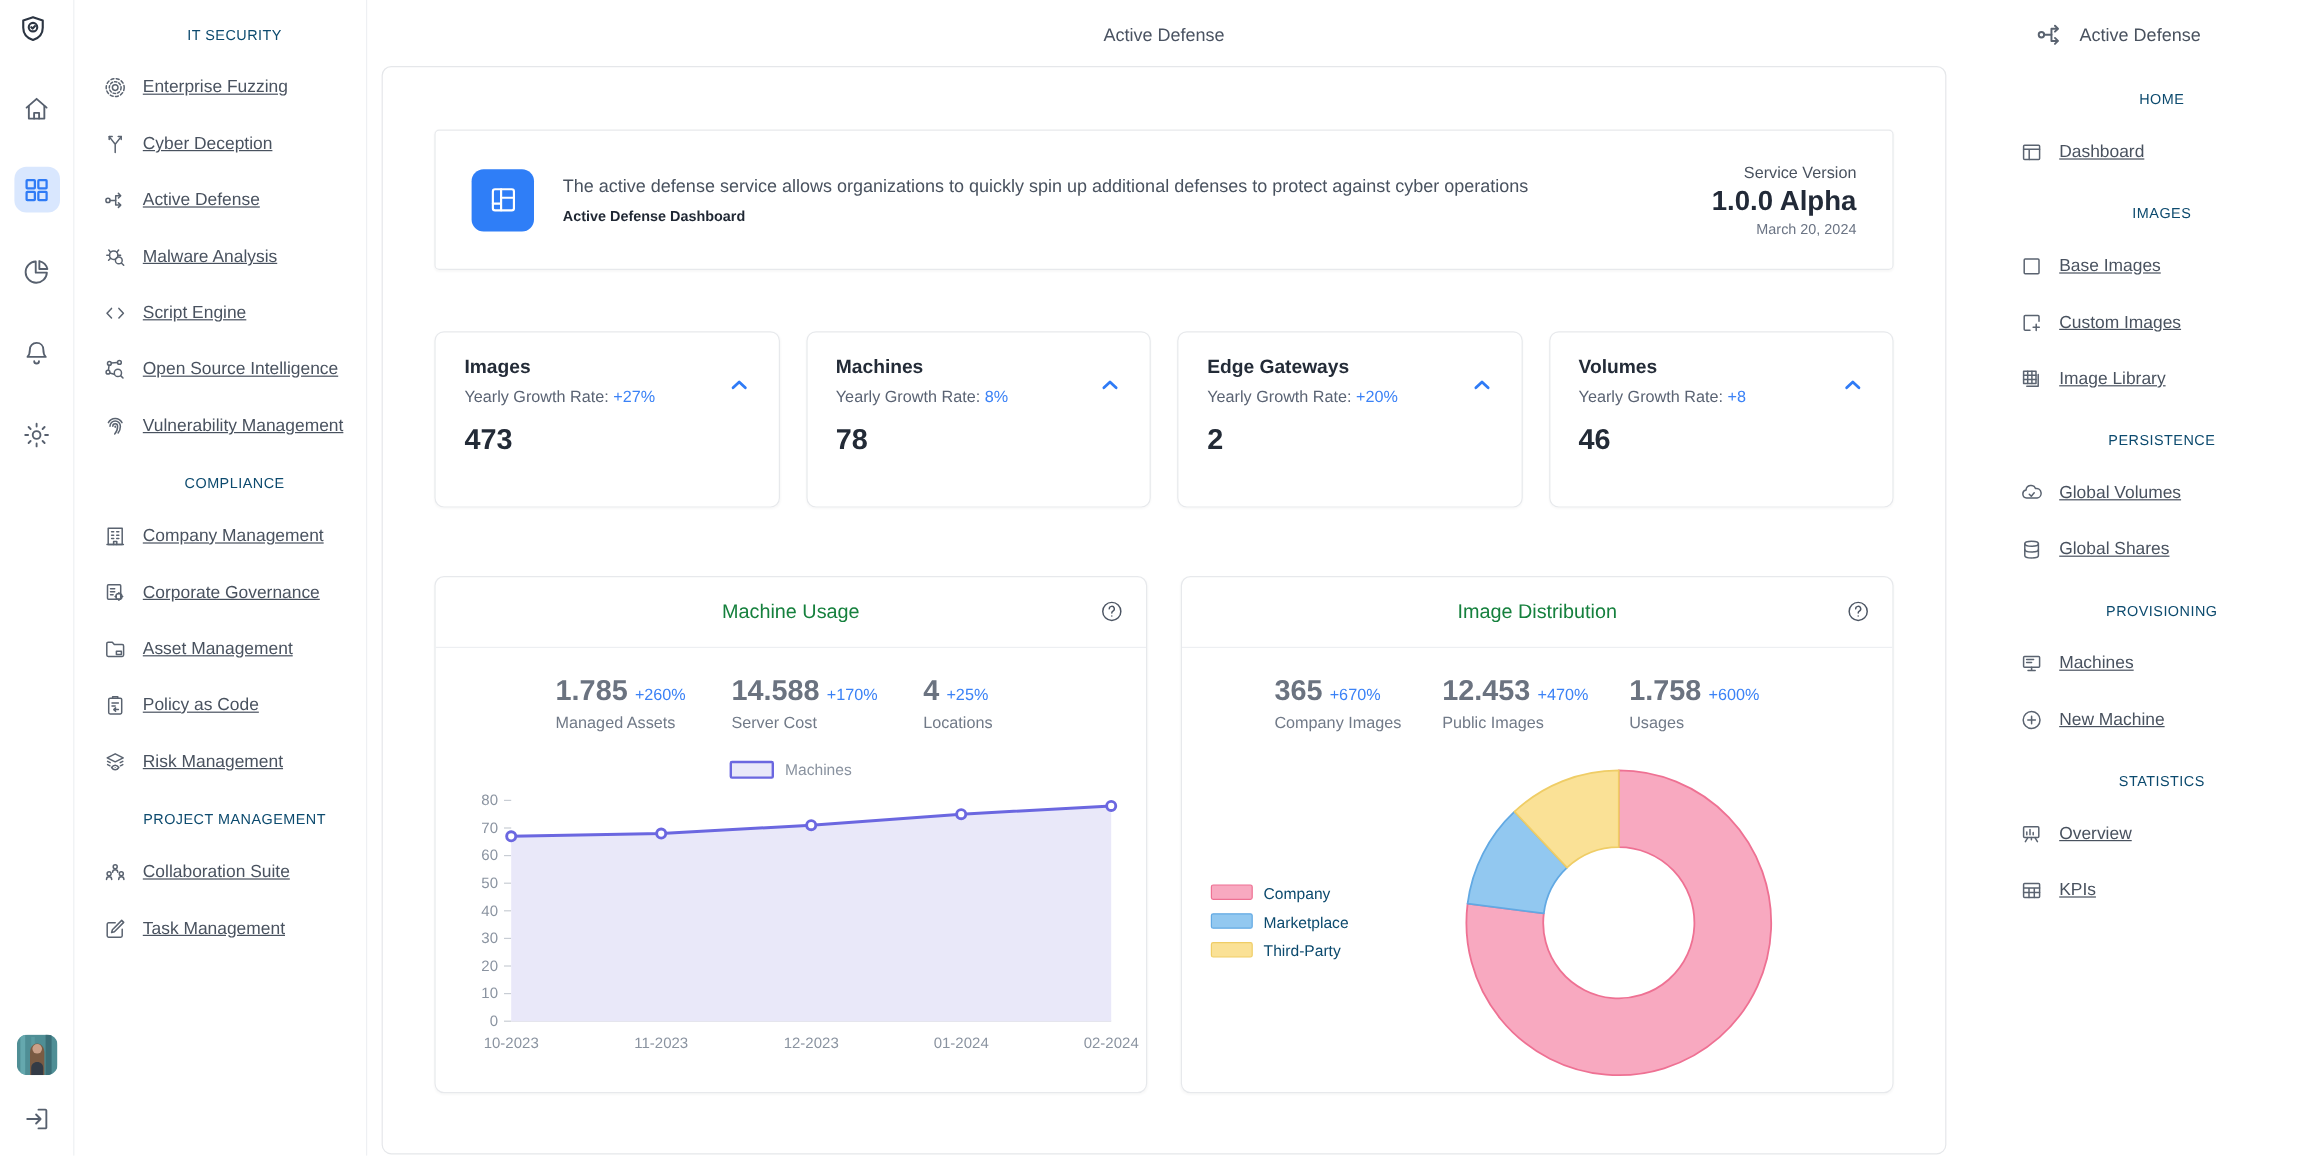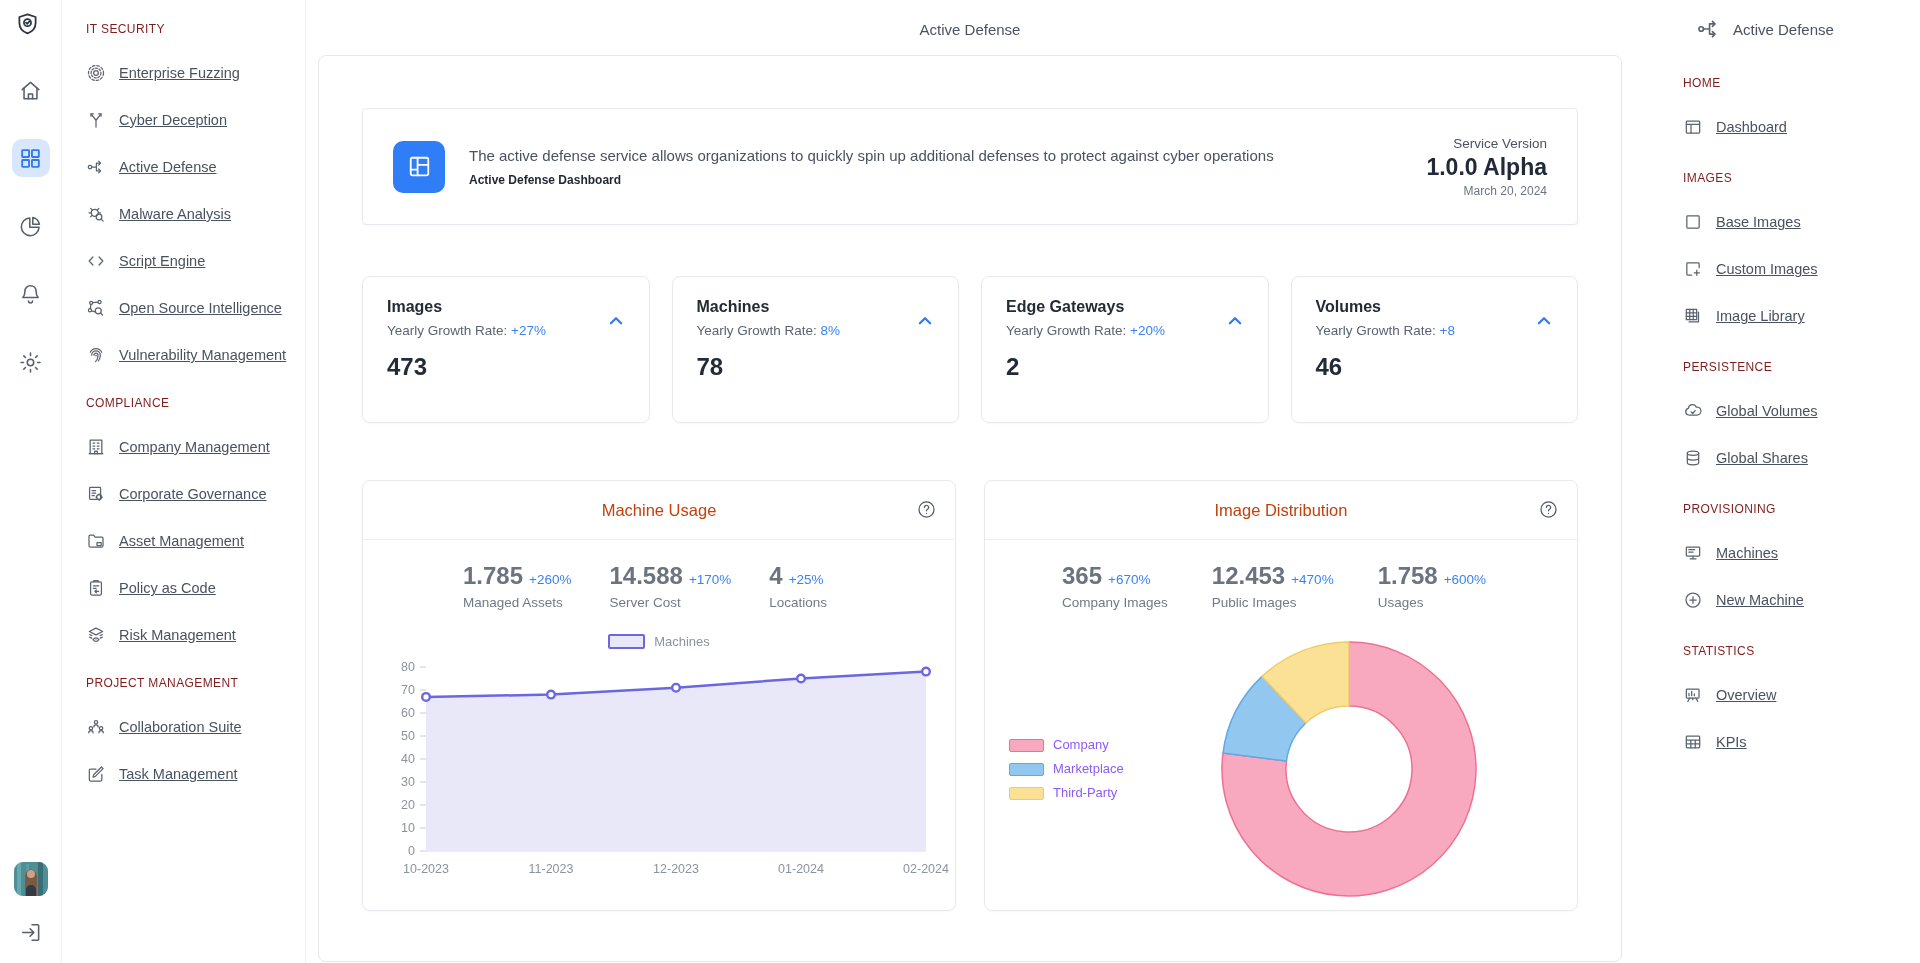--- a/index.html
+++ b/index.html
@@ -18,21 +18,21 @@
             display:flex;align-items:center;justify-content:center;color:#57606e;margin-bottom:30px;
             padding:0;cursor:pointer;}
   .rail-btn.active{background:#d9e7fe;color:#2f7bf6;}
   .rail-spacer{flex:1;}
   .avatar{width:34px;height:34px;border-radius:9px;overflow:hidden;margin-bottom:17px;cursor:pointer;}
   .avatar svg{width:100%;height:100%;}
 
   
   .sidebar{position:absolute;left:62px;top:0;width:244px;height:963px;border-right:1px solid #eef0f3;
            box-sizing:border-box;padding:20px 0 0 24px;}
-  .section-header{font-size:12px;letter-spacing:.4px;color:#7f1d1d;margin-top:31px;}
+  .section-header{font-size:12px;letter-spacing:.4px;color:#0c4a6e;margin-top:31px;text-align:center;}
   .sidebar .section-header:first-child{margin-top:2px;}
   .nav-item{display:flex;align-items:center;gap:13px;margin-top:27px;font-size:14.5px;color:#49525f;cursor:pointer;white-space:nowrap;text-decoration:underline;}
   .nav-ic{width:20px;height:20px;color:#5a6370;flex:none;}
   .nav-ic svg{width:100%;height:100%;}
 
   
   .page-title{position:absolute;left:318px;width:1304px;top:21px;text-align:center;
               font-size:15px;color:#4a5362;}
 
   
@@ -61,34 +61,34 @@
   .stat-sub .pct{color:#3b82f6;}
   .stat-value{font-size:24px;font-weight:bold;color:#232b37;margin-top:15px;}
   .stat-chevron{position:absolute;right:22px;top:33px;width:22px;height:22px;color:#2f7bf6;cursor:pointer;}
   .stat-chevron svg{width:100%;height:100%;}
 
   
   .charts-row{position:absolute;left:43px;right:43px;top:424px;display:flex;justify-content:space-between;}
   .chart-card{width:594px;height:431px;border:1px solid #e7e9ec;border-radius:8px;box-sizing:border-box;
               position:relative;box-shadow:0 1px 2px rgba(16,24,40,.03);}
   .chart-head{height:58px;border-bottom:1px solid #edeff2;display:flex;align-items:center;
-              justify-content:center;position:relative;font-size:16.5px;color:#c2410c;}
+              justify-content:center;position:relative;font-size:16.5px;color:#15803d;}
   .help{position:absolute;right:18px;top:18px;width:21px;height:21px;color:#4d5664;cursor:pointer;}
   .help svg{width:100%;height:100%;}
   .chart-stats{display:flex;gap:38px;padding:22px 0 0 100px;}
-  .chart-card.dist .chart-stats{padding-left:77px;gap:44px;}
+  .chart-card.dist .chart-stats{padding-left:77px;gap:34px;}
   .cs-val{font-size:24px;font-weight:bold;color:#6b7380;white-space:nowrap;}
   .cs-pct{font-size:13.5px;color:#3b82f6;font-weight:normal;margin-left:6px;}
   .cs-label{font-size:13.5px;color:#717a88;margin-top:5px;}
   .legend-row{display:flex;align-items:center;justify-content:center;gap:9px;margin-top:24px;
               font-size:13px;color:#8a93a0;}
   .legend-swatch{width:33px;height:11px;border:2px solid #6b67e0;background:#e9e8f9;border-radius:2px;}
   .line-svg-wrap{margin:6px auto 0;width:546px;}
   .donut-legend{position:absolute;left:24px;top:256px;}
-  .dl-row{display:flex;align-items:flex-end;gap:9px;margin-bottom:9px;font-size:13px;color:#8b5cf6;}
+  .dl-row{display:flex;align-items:flex-start;gap:9px;margin-bottom:9px;font-size:13px;color:#0c4a6e;}
   .dl-swatch{width:33px;height:11px;border-radius:2px;border:1.5px solid;box-sizing:content-box;}
   .donut-wrap{position:absolute;left:224px;top:148px;}
 
   
   .rnav{position:absolute;left:1623px;top:0;right:0;height:963px;box-sizing:border-box;
         padding:16px 0 0 60px;background:#fff;}
   .rbrand{display:flex;align-items:center;gap:11px;font-size:15px;color:#49525f;margin-left:13px;cursor:pointer;}
   .rbrand .nav-ic{width:26px;height:26px;}
   .rnav .section-header{margin-top:34px;}
 </style>

